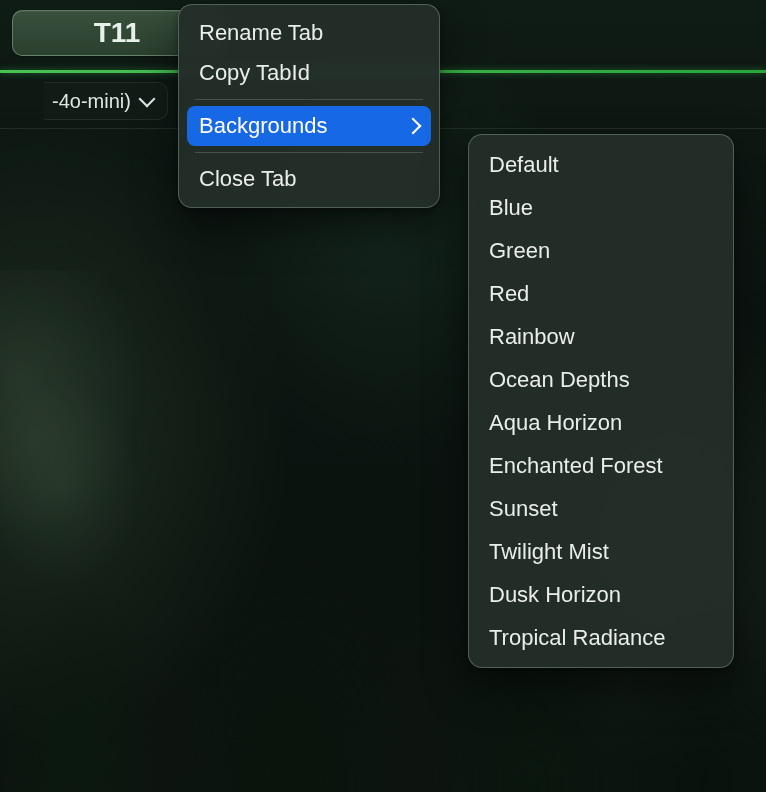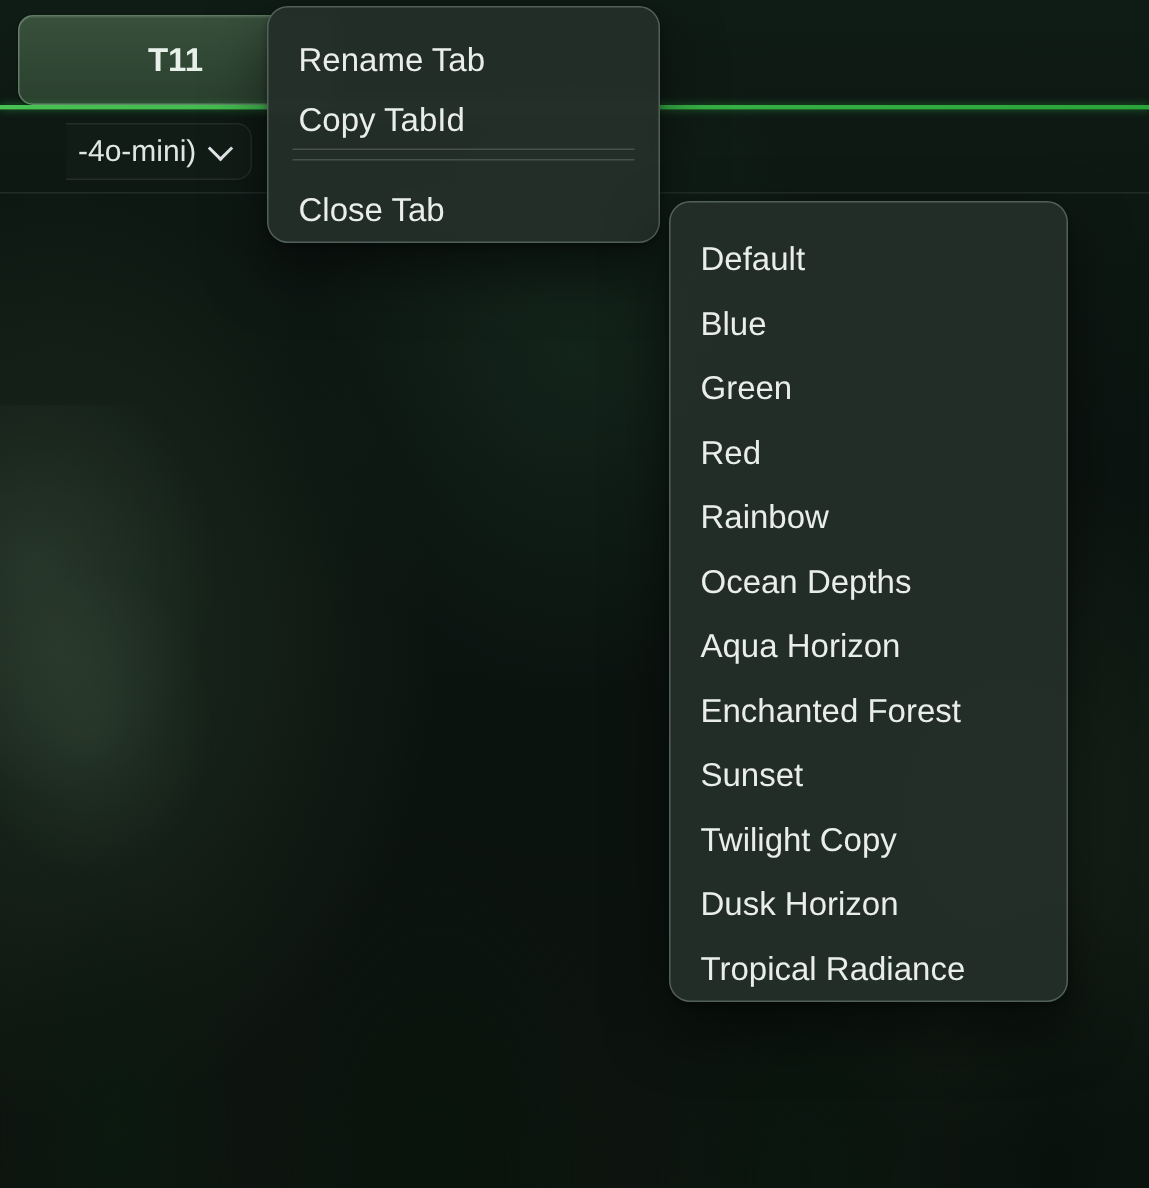--- a/index.html
+++ b/index.html
@@ -46,27 +46,27 @@
   
   .topbar {
     position: relative;
     height: 70px;
     padding: 8px 10px 0 10px;
     display: flex;
     align-items: flex-start;
   }
   .tab {
     min-width: 210px;
-    height: 60px;
+    height: 46px;
     border-radius: 10px;
     display: flex;
     align-items: center;
     justify-content: center;
     padding: 0 16px;
-    font-size: 22px;
+    font-size: 28px;
     font-weight: 600;
     color: #e7f1ea;
     background: linear-gradient(180deg, rgba(120,160,120,0.40), rgba(100,140,100,0.34));
     border: 1px solid rgba(200,240,200,0.33);
     box-shadow: inset 0 1px 0 rgba(255,255,255,0.07), 0 1px 2px rgba(0,0,0,0.4);
     position: absolute;
     left: 12px;
     top: 10px;
   }
   .green-sep {
@@ -112,21 +112,21 @@
     left: 178px; top: 4px;
     width: 262px;
     background: rgba(36,46,41,0.97);
     border: 1px solid rgba(140,160,150,0.45);
     border-radius: 14px;
     box-shadow: 0 18px 40px rgba(0,0,0,0.5), 0 2px 6px rgba(0,0,0,0.35);
     padding: 8px;
     backdrop-filter: blur(4px);
   }
   .menu-item {
-    display:flex; align-items:flex-end; justify-content:space-between;
+    display:flex; align-items:center; justify-content:space-between;
     height: 40px;
     padding: 0 12px;
     border-radius: 8px;
     font-size: 22px;
     color: #e9eeeb;
     cursor: default;
   }
   .menu-item.selected {
     background: #1768e5;
     color: #ffffff;
@@ -143,21 +143,21 @@
     content:""; position:absolute;
     border-top: 2px solid currentColor;
     border-right: 2px solid currentColor;
     width: 10px; height: 10px; left: -2px; top: 2px;
     transform: rotate(45deg);
   }
 
   
   .submenu {
     position:absolute;
-    left: 446px; top: 134px;
+    left: 468px; top: 134px;
     width: 266px;
     background: rgba(36,46,41,0.97);
     border: 1px solid rgba(140,160,150,0.45);
     border-radius: 14px;
     box-shadow: 0 18px 40px rgba(0,0,0,0.5), 0 2px 6px rgba(0,0,0,0.35);
     padding: 8px;
   }
   .submenu .menu-item {
     height: 43px;
     font-size: 22px;
@@ -184,20 +184,24 @@
 <div class="thin-sep"></div>
 
 <div class="menu">
   <div class="menu-item">
     <span>Rename Tab</span>
   </div>
   <div class="menu-item">
     <span>Copy TabId</span>
   </div>
   <div class="menu-sep"></div>
+  <div class="menu-item selected">
+    <span>Backgrounds</span>
+    <span class="chevron-right"></span>
+  </div>
   <div class="menu-sep"></div>
   <div class="menu-item">
     <span>Close Tab</span>
   </div>
 </div>
 
 <div class="submenu">
   <div class="menu-item">
     <span>Default</span>
   </div>
@@ -219,21 +223,21 @@
   <div class="menu-item">
     <span>Aqua Horizon</span>
   </div>
   <div class="menu-item">
     <span>Enchanted Forest</span>
   </div>
   <div class="menu-item">
     <span>Sunset</span>
   </div>
   <div class="menu-item">
-    <span>Twilight Copy</span>
+    <span>Twilight Mist</span>
   </div>
   <div class="menu-item">
     <span>Dusk Horizon</span>
   </div>
   <div class="menu-item">
     <span>Tropical Radiance</span>
   </div>
 </div>
 
 </body></html>

